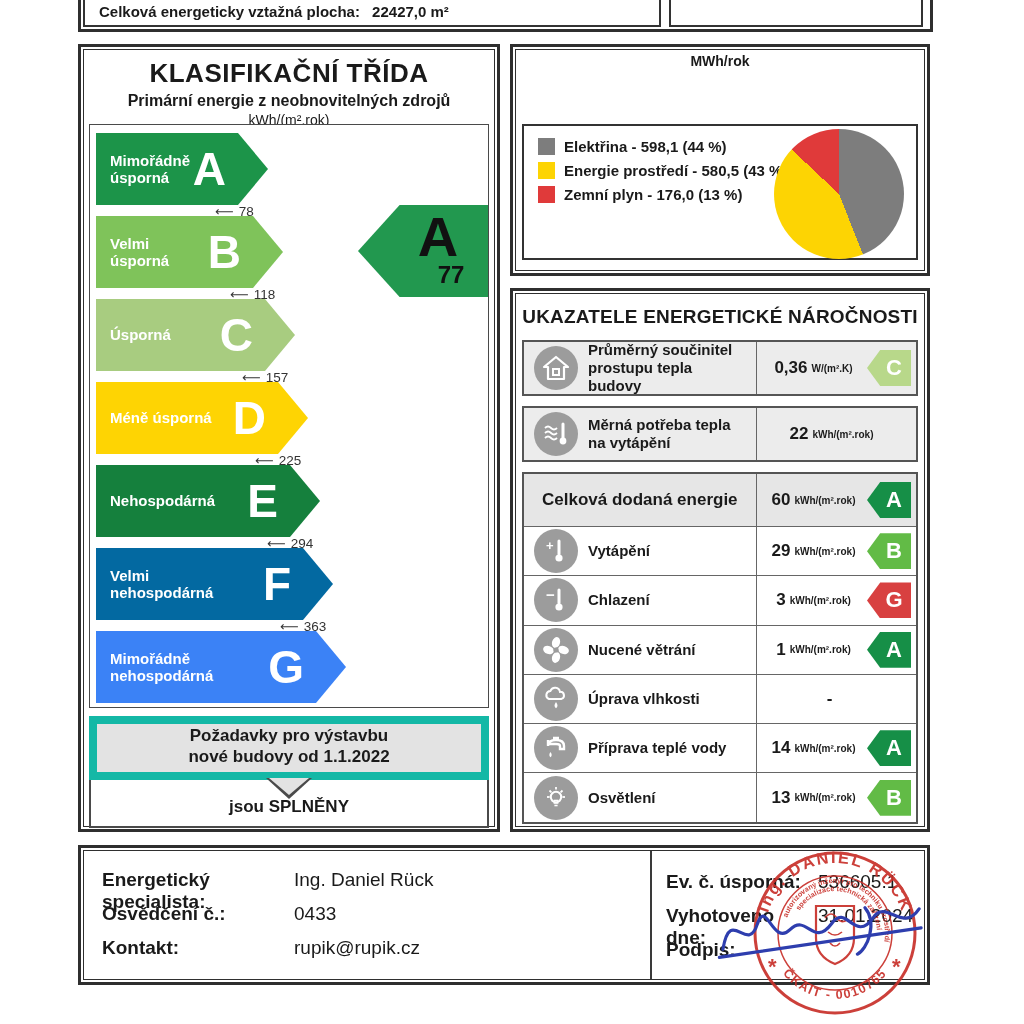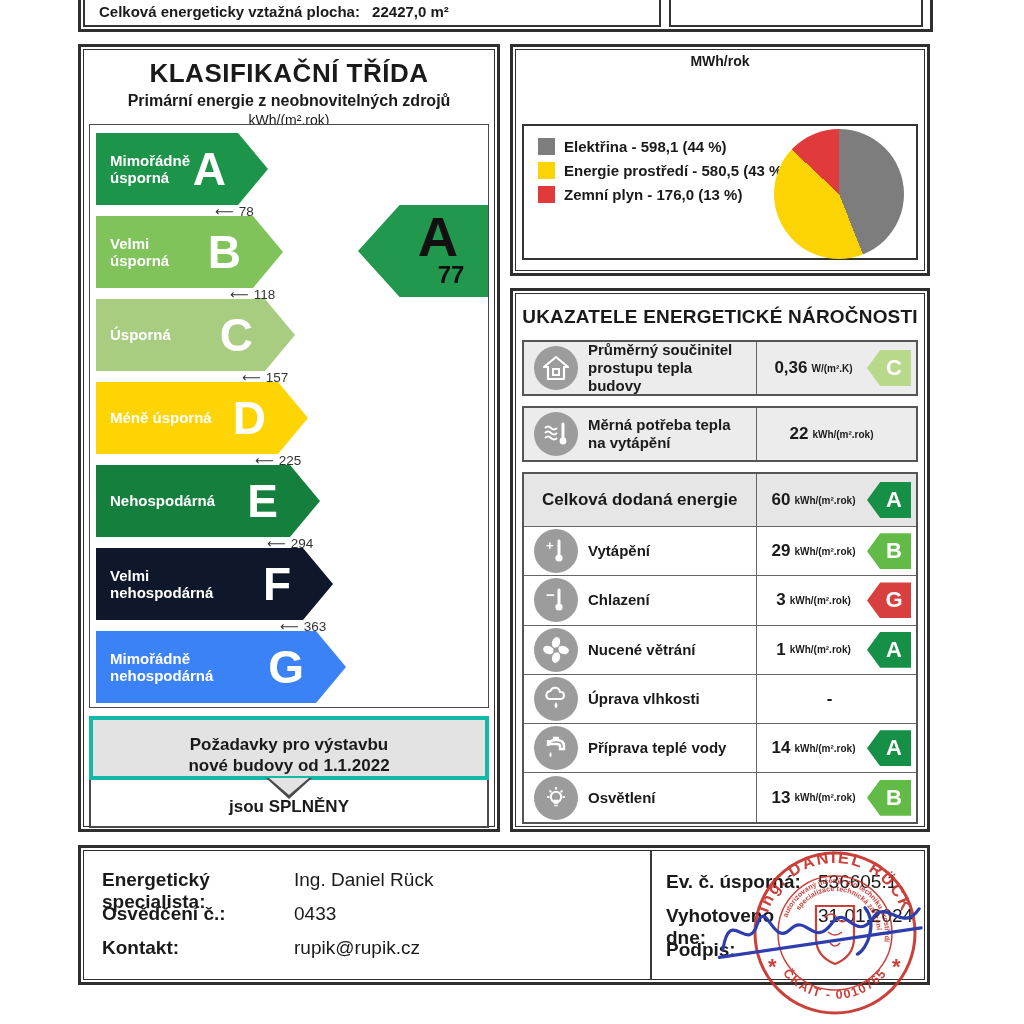--- a/index.html
+++ b/index.html
@@ -24,39 +24,39 @@
   .panel-class { left:78px; top:44px; width:422px; height:788px; }
   .pc-title { text-align:center; font-size:26px; font-weight:bold; margin-top:8px; letter-spacing:0.5px; }
   .pc-sub { text-align:center; font-size:16px; font-weight:bold; margin-top:3px; }
   .pc-units { text-align:center; font-size:14px; margin-top:2px; }
   .arrows-box { position:absolute; left:5px; top:74px; width:400px; height:584px; border:1px solid #4a4a4a; background:#fff; }
   .bar { position:absolute; left:6px; height:72px; color:#fff; display:flex; align-items:center; }
   .bar .bar-label { font-size:15px; font-weight:bold; line-height:1.15; padding-left:14px; width:120px; }
   .bar .bar-letter { font-size:46px; font-weight:bold; margin-left:auto; margin-right:42px; line-height:1; }
   .arrow-right { clip-path:polygon(0 0, calc(100% - 30px) 0, 100% 50%, calc(100% - 30px) 100%, 0 100%); }
   .cls-a { background:#1c9449; } .cls-b { background:#7fc35a; } .cls-c { background:#a8cc80; }
-  .cls-d { background:#fed403; } .cls-e { background:#15803d; } .cls-f { background:#0f172a; }
+  .cls-d { background:#fed403; } .cls-e { background:#15803d; } .cls-f { background:#0369a1; }
   .cls-g { background:#3b82f6; }
   .bar-a { top:8px;   width:172px; } .bar-b { top:91px;  width:187px; }
   .bar-c { top:174px; width:199px; } .bar-d { top:257px; width:212px; }
   .bar-e { top:340px; width:224px; } .bar-f { top:423px; width:237px; }
   .bar-g { top:506px; width:250px; }
   .thr { position:absolute; height:12px; font-size:13.5px; color:#333; display:flex; align-items:center; gap:6px; }
   .thr-arrow { font-family:"DejaVu Sans",sans-serif; font-size:13px; letter-spacing:-1px; }
   .thr-a { top:80px; left:125px; } .thr-b { top:163px; left:140px; }
   .thr-c { top:246px; left:152px; } .thr-d { top:329px; left:165px; }
   .thr-e { top:412px; left:177px; } .thr-f { top:495px; left:190px; }
   .rating { position:absolute; left:268px; top:80px; width:130px; height:92px; background:#22984f;
             clip-path:polygon(0 50%, 32% 0, 100% 0, 100% 100%, 32% 100%);
             display:flex; flex-direction:column; align-items:center; justify-content:center; padding-left:30px; color:#111; }
   .rating .r-letter { font-size:56px; font-weight:bold; line-height:0.85; }
   .rating .r-value { font-size:24px; font-weight:bold; margin-left:26px; }
   .req-box { position:absolute; left:5px; top:666px; width:400px; }
-  .req-top { position:relative; border:4px solid #14b8a6; background:#e3e3e3; height:64px; text-align:center;
-             font-size:17px; font-weight:bold; padding-top:14px; line-height:1.25; }
+  .req-top { position:relative; border:8px solid #14b8a6; background:#e3e3e3; height:64px; text-align:center;
+             font-size:17px; font-weight:bold; padding-top:1px; line-height:1.25; }
   .req-bottom { position:relative; border:2px solid #4a4a4a; border-top:none; background:#fff; height:48px;
                 text-align:center; font-size:17px; font-weight:bold; padding-top:17px; }
   .notch-b { position:absolute; top:-2px; left:50%; transform:translateX(-50%); width:46px; height:21px;
              background:#4a4a4a; clip-path:polygon(0 0,100% 0,50% 100%); }
   .notch { position:absolute; top:-2px; left:50%; transform:translateX(-50%); width:40px; height:17px;
            background:#e3e3e3; clip-path:polygon(0 0,100% 0,50% 100%); }
 
   
   .panel-pie { left:510px; top:44px; width:420px; height:232px; }
   .pp-title { text-align:center; font-size:19px; font-weight:bold; margin-top:14px; }

